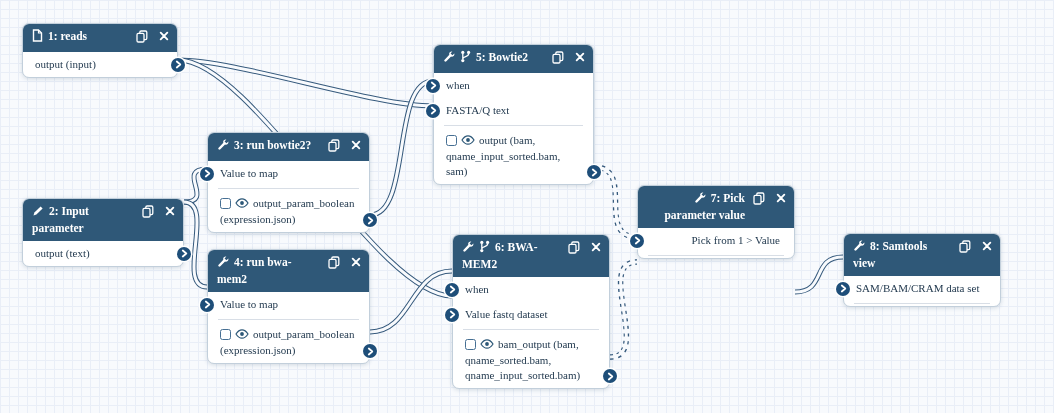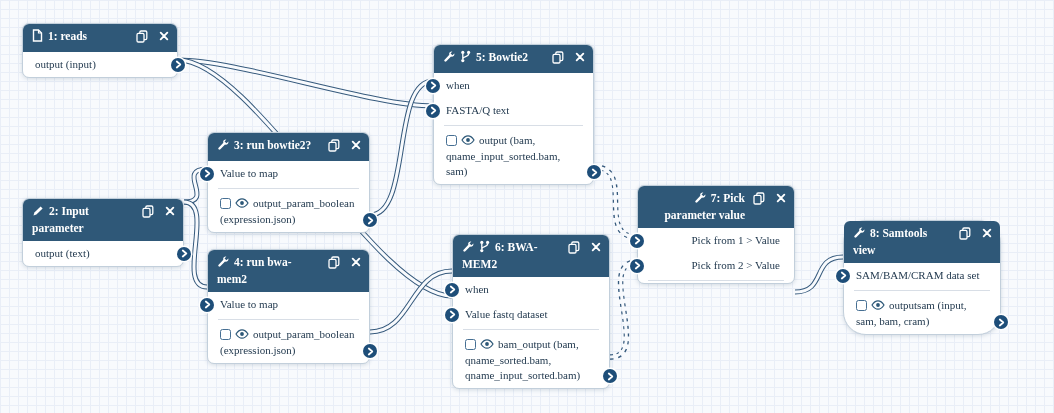--- a/index.html
+++ b/index.html
@@ -362,33 +362,25 @@
     </div>
     <div class="body">
       <div class="row">
         <span class="port in-port">
             <svg width="7" height="9" viewBox="0 0 7 9">
               <path d="M1.8 1.5L5.3 4.5 1.8 7.5" stroke="#fff" stroke-width="1.8" fill="none" stroke-linecap="round" stroke-linejoin="round"></path>
             </svg>
           </span>
         <span>Pick from 1 &gt; Value</span>
       </div>
-      <div class="row">
-        <span class="port in-port">
-            <svg width="7" height="9" viewBox="0 0 7 9">
-              <path d="M1.8 1.5L5.3 4.5 1.8 7.5" stroke="#fff" stroke-width="1.8" fill="none" stroke-linecap="round" stroke-linejoin="round"></path>
-            </svg>
-          </span>
-        <span>Pick from 2 &gt; Value</span>
-      </div>
-      <div class="divider"></div>
-    </div>
-  </div>
-
-  <div class="node" style="left:843px; top:220px; width:158px;border-radius:23px;">
+      <div class="divider"></div>
+    </div>
+  </div>
+
+  <div class="node" style="left:843px; top:233px; width:158px;">
     <div class="head">
       <span class="title"><span class="ticon"><svg width="12" height="12" viewBox="0 0 14 14">
               <path fill="#fff" d="M13.2 3.0c.3.9 0 2.1-.8 2.9-.8.8-2 1-3 .6l-5.5 5.6c-.6.6-1.5.6-2 0-.6-.6-.6-1.5 0-2l5.5-5.6c-.4-1-.2-2.2.6-3 .8-.8 2-1.1 2.9-.8L8.8 2.8l2.3 2.3 2.1-2.1z"></path>
             </svg></span><span>8: Samtools view</span></span>
       <span class="acts">
         <span class="act"><svg width="12" height="13" viewBox="0 0 12 13">
               <rect x="3.8" y="1" width="7" height="8.6" rx="1.3" fill="none" stroke="#fff" stroke-width="1.3"></rect>
               <rect x="1" y="3.4" width="7" height="8.6" rx="1.3" fill="#2f5878" stroke="#fff" stroke-width="1.3"></rect>
             </svg></span>
         <span class="act"><svg width="10" height="10" viewBox="0 0 10 10">
@@ -399,27 +391,16 @@
     <div class="body">
       <div class="row">
         <span class="port in-port">
             <svg width="7" height="9" viewBox="0 0 7 9">
               <path d="M1.8 1.5L5.3 4.5 1.8 7.5" stroke="#fff" stroke-width="1.8" fill="none" stroke-linecap="round" stroke-linejoin="round"></path>
             </svg>
           </span>
         <span>SAM/BAM/CRAM data set</span>
       </div>
       <div class="divider"></div>
-      <div class="row multi">
-        <span class="cb"></span><span class="eye"><svg width="14" height="10" viewBox="0 0 14 10">
-              <path d="M1 5c2-3.2 4-4.2 6-4.2S11 1.8 13 5c-2 3.2-4 4.2-6 4.2S3 8.2 1 5z" fill="none" stroke="#2c5777" stroke-width="1.2"></path>
-              <circle cx="7" cy="5" r="1.9" fill="#2c5777"></circle>
-            </svg></span><span>outputsam (input, sam, bam, cram)</span>
-        <span class="port out-port">
-            <svg width="7" height="9" viewBox="0 0 7 9">
-              <path d="M1.8 1.5L5.3 4.5 1.8 7.5" stroke="#fff" stroke-width="1.8" fill="none" stroke-linecap="round" stroke-linejoin="round"></path>
-            </svg>
-          </span>
-      </div>
     </div>
   </div>
 
 </div>
 
 </body></html>

